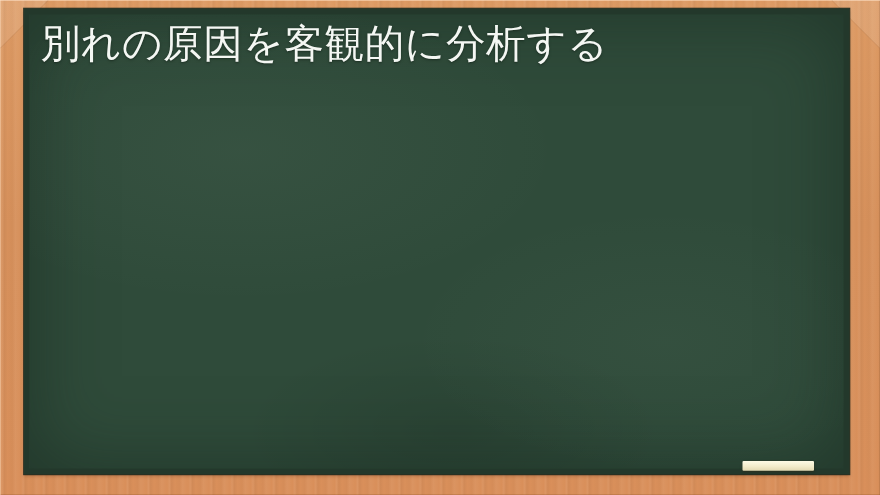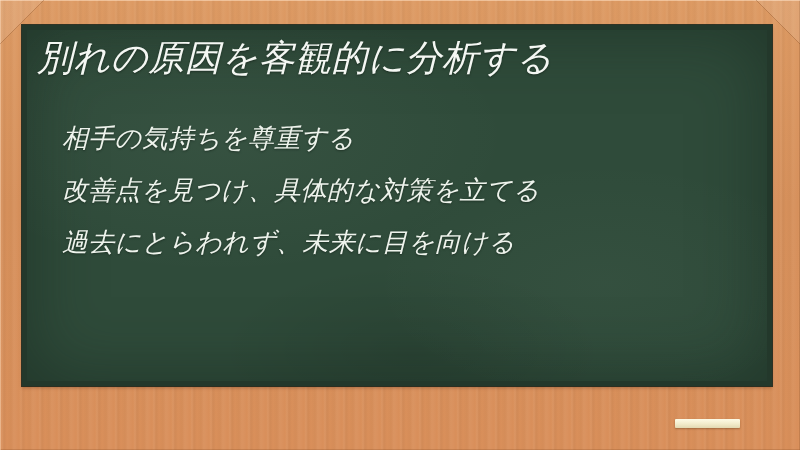--- a/index.html
+++ b/index.html
@@ -55,32 +55,31 @@
     top: 0;
     pointer-events: none;
   }
   .miter.left  { left: 0;  background: linear-gradient(135deg, rgba(255,255,255,0.10) 0%, rgba(255,255,255,0.10) 49.4%, rgba(120,70,35,0.30) 50%, rgba(255,255,255,0) 50.8%, rgba(255,255,255,0) 100%); }
   .miter.right { right: 0; background: linear-gradient(225deg, rgba(255,255,255,0.10) 0%, rgba(255,255,255,0.10) 49.4%, rgba(120,70,35,0.30) 50%, rgba(255,255,255,0) 50.8%, rgba(255,255,255,0) 100%); }
 
   
   #chalkboard {
     position: absolute;
     left: 22px;
-    top: 25px;
+    top: 8px;
     width: 750px;
-    height: 361px;
+    height: 423px;
     box-sizing: border-box;
     background: #2f4b3a;
     border: 5px solid #23382b;
     box-shadow:
       0 0 0 1px rgba(20,34,26,0.85),
       inset 0 0 70px rgba(22,38,29,0.55),
       0 2px 3px rgba(90,50,22,0.35);
     overflow: hidden;
-    font-style: italic;
   }
   
   #chalkboard::after {
     content: "";
     position: absolute;
     inset: 0;
     pointer-events: none;
     background:
       radial-gradient(ellipse 420px 200px at 26% 30%, rgba(215,230,215,0.045), rgba(0,0,0,0) 70%),
       radial-gradient(ellipse 330px 170px at 78% 72%, rgba(215,230,215,0.032), rgba(0,0,0,0) 72%),
@@ -147,24 +146,19 @@
 
   <div class="frame-bevel"></div>
   <div class="miter left"></div>
   <div class="miter right"></div>
 
   <div id="chalkboard">
     <div class="board-inner">
 
       <div id="board-title">別れの原因を客観的に分析する</div>
 
-      <ul id="board-lines">
-        <li>相手の気持ちを尊重する</li>
-        <li>改善点を見つけ、具体的な対策を立てる</li>
-        <li>過去にとらわれず、未来に目を向ける</li>
-      </ul>
 
     </div>
   </div>
 
   <div id="chalk-stick"></div>
 
 </div>
 
 </body></html>

